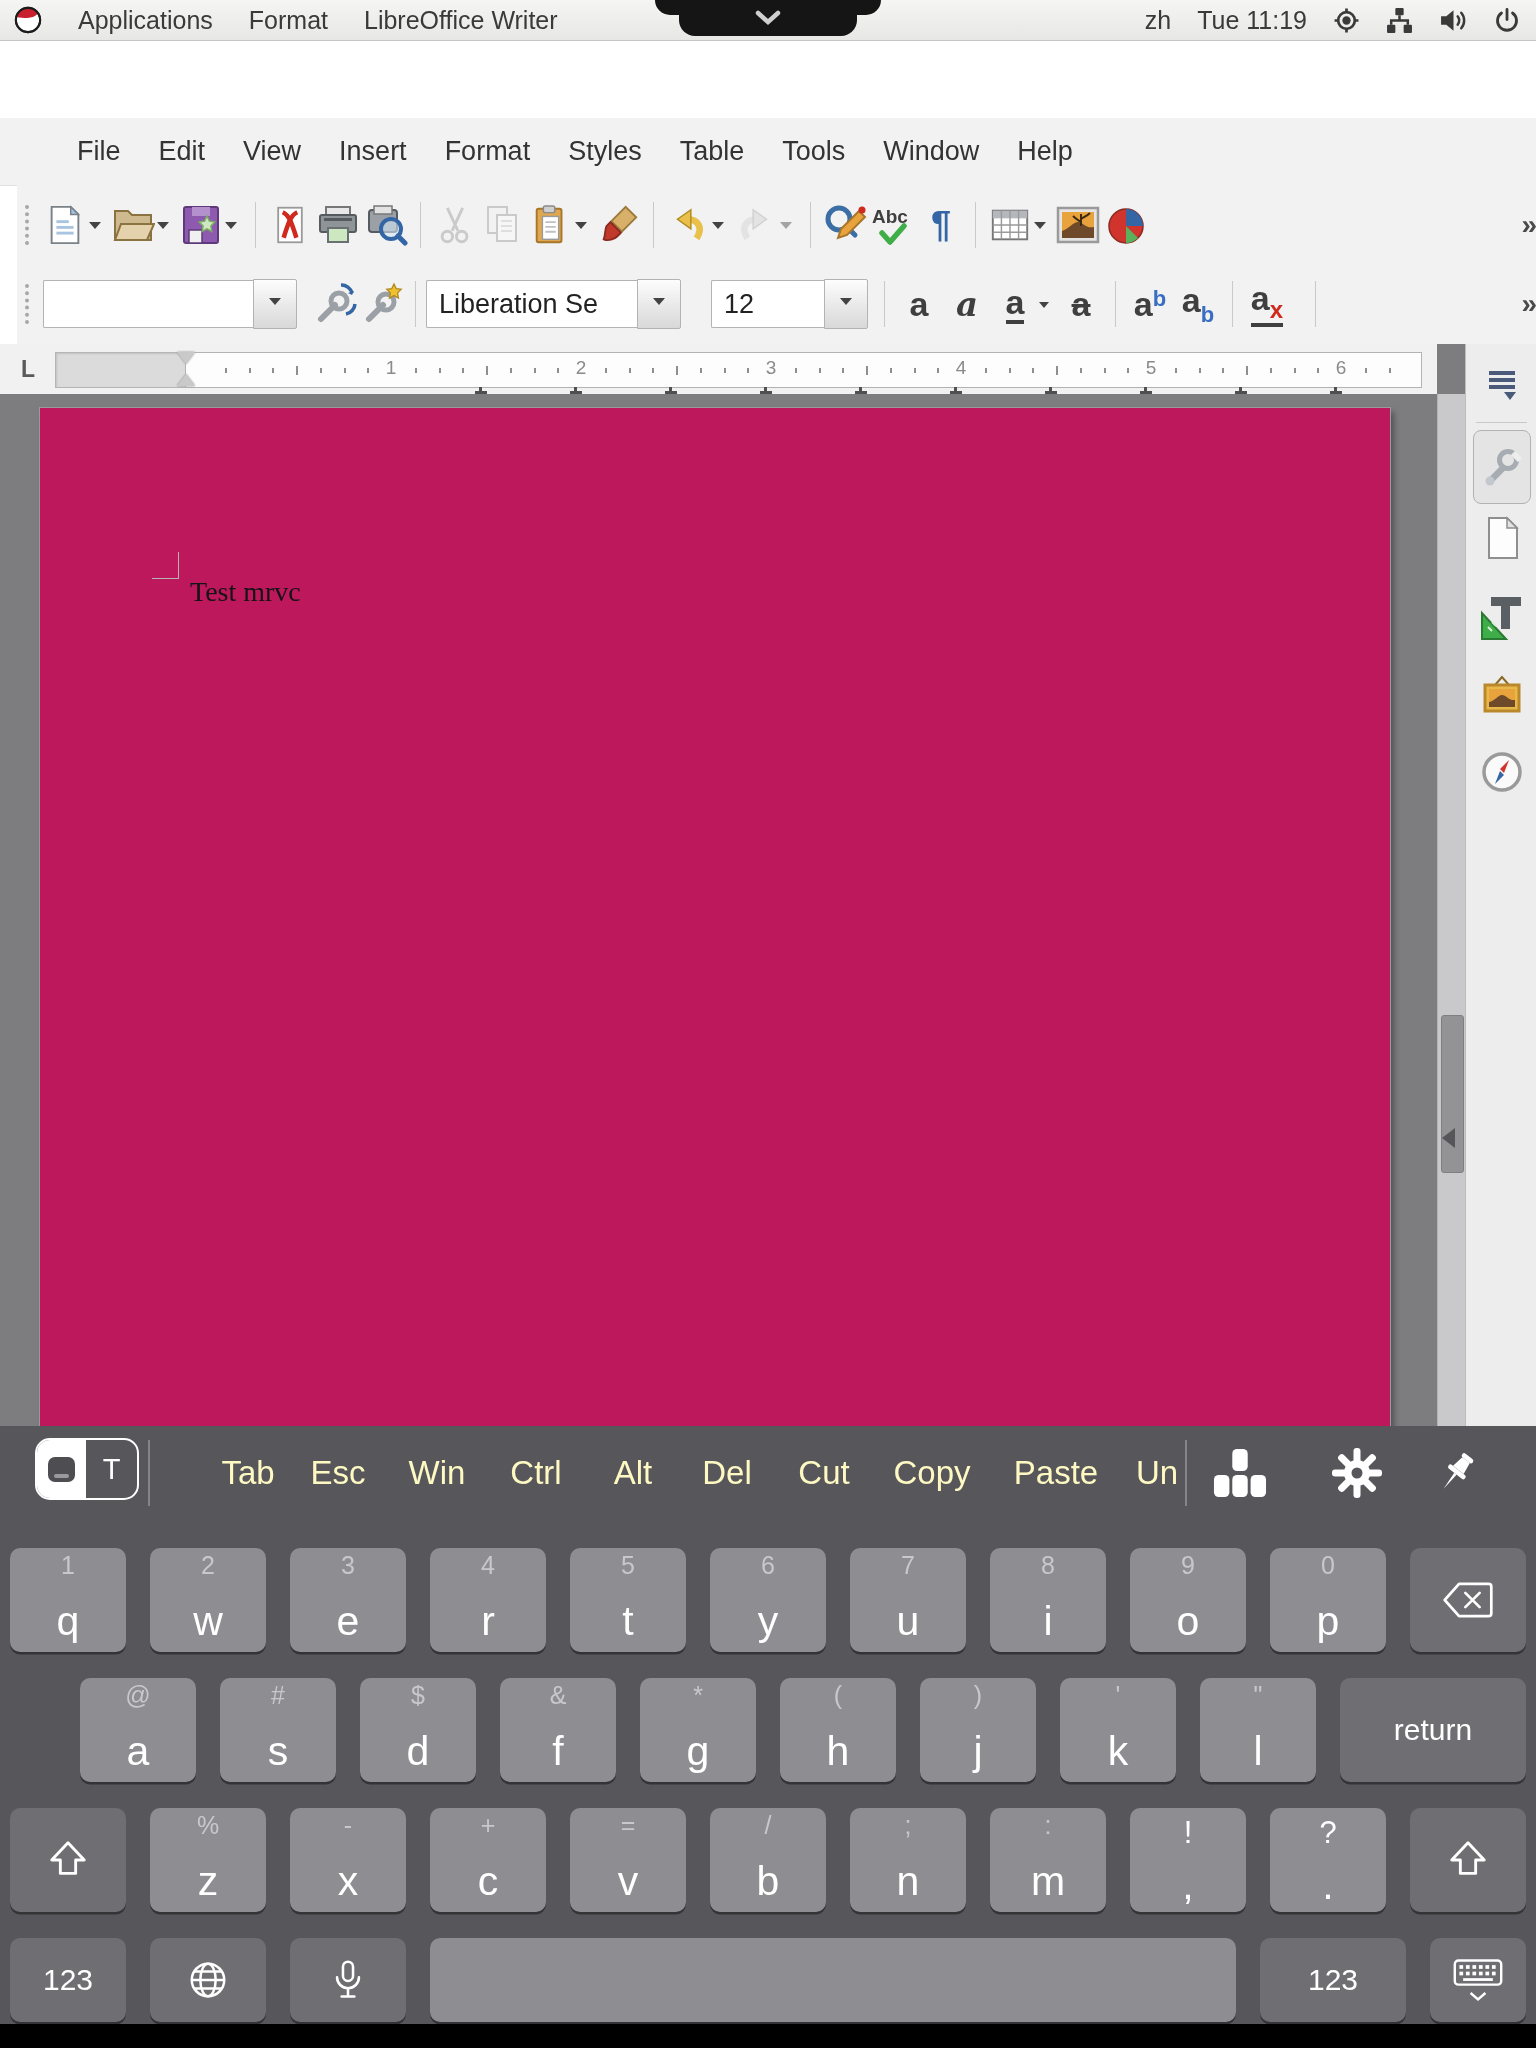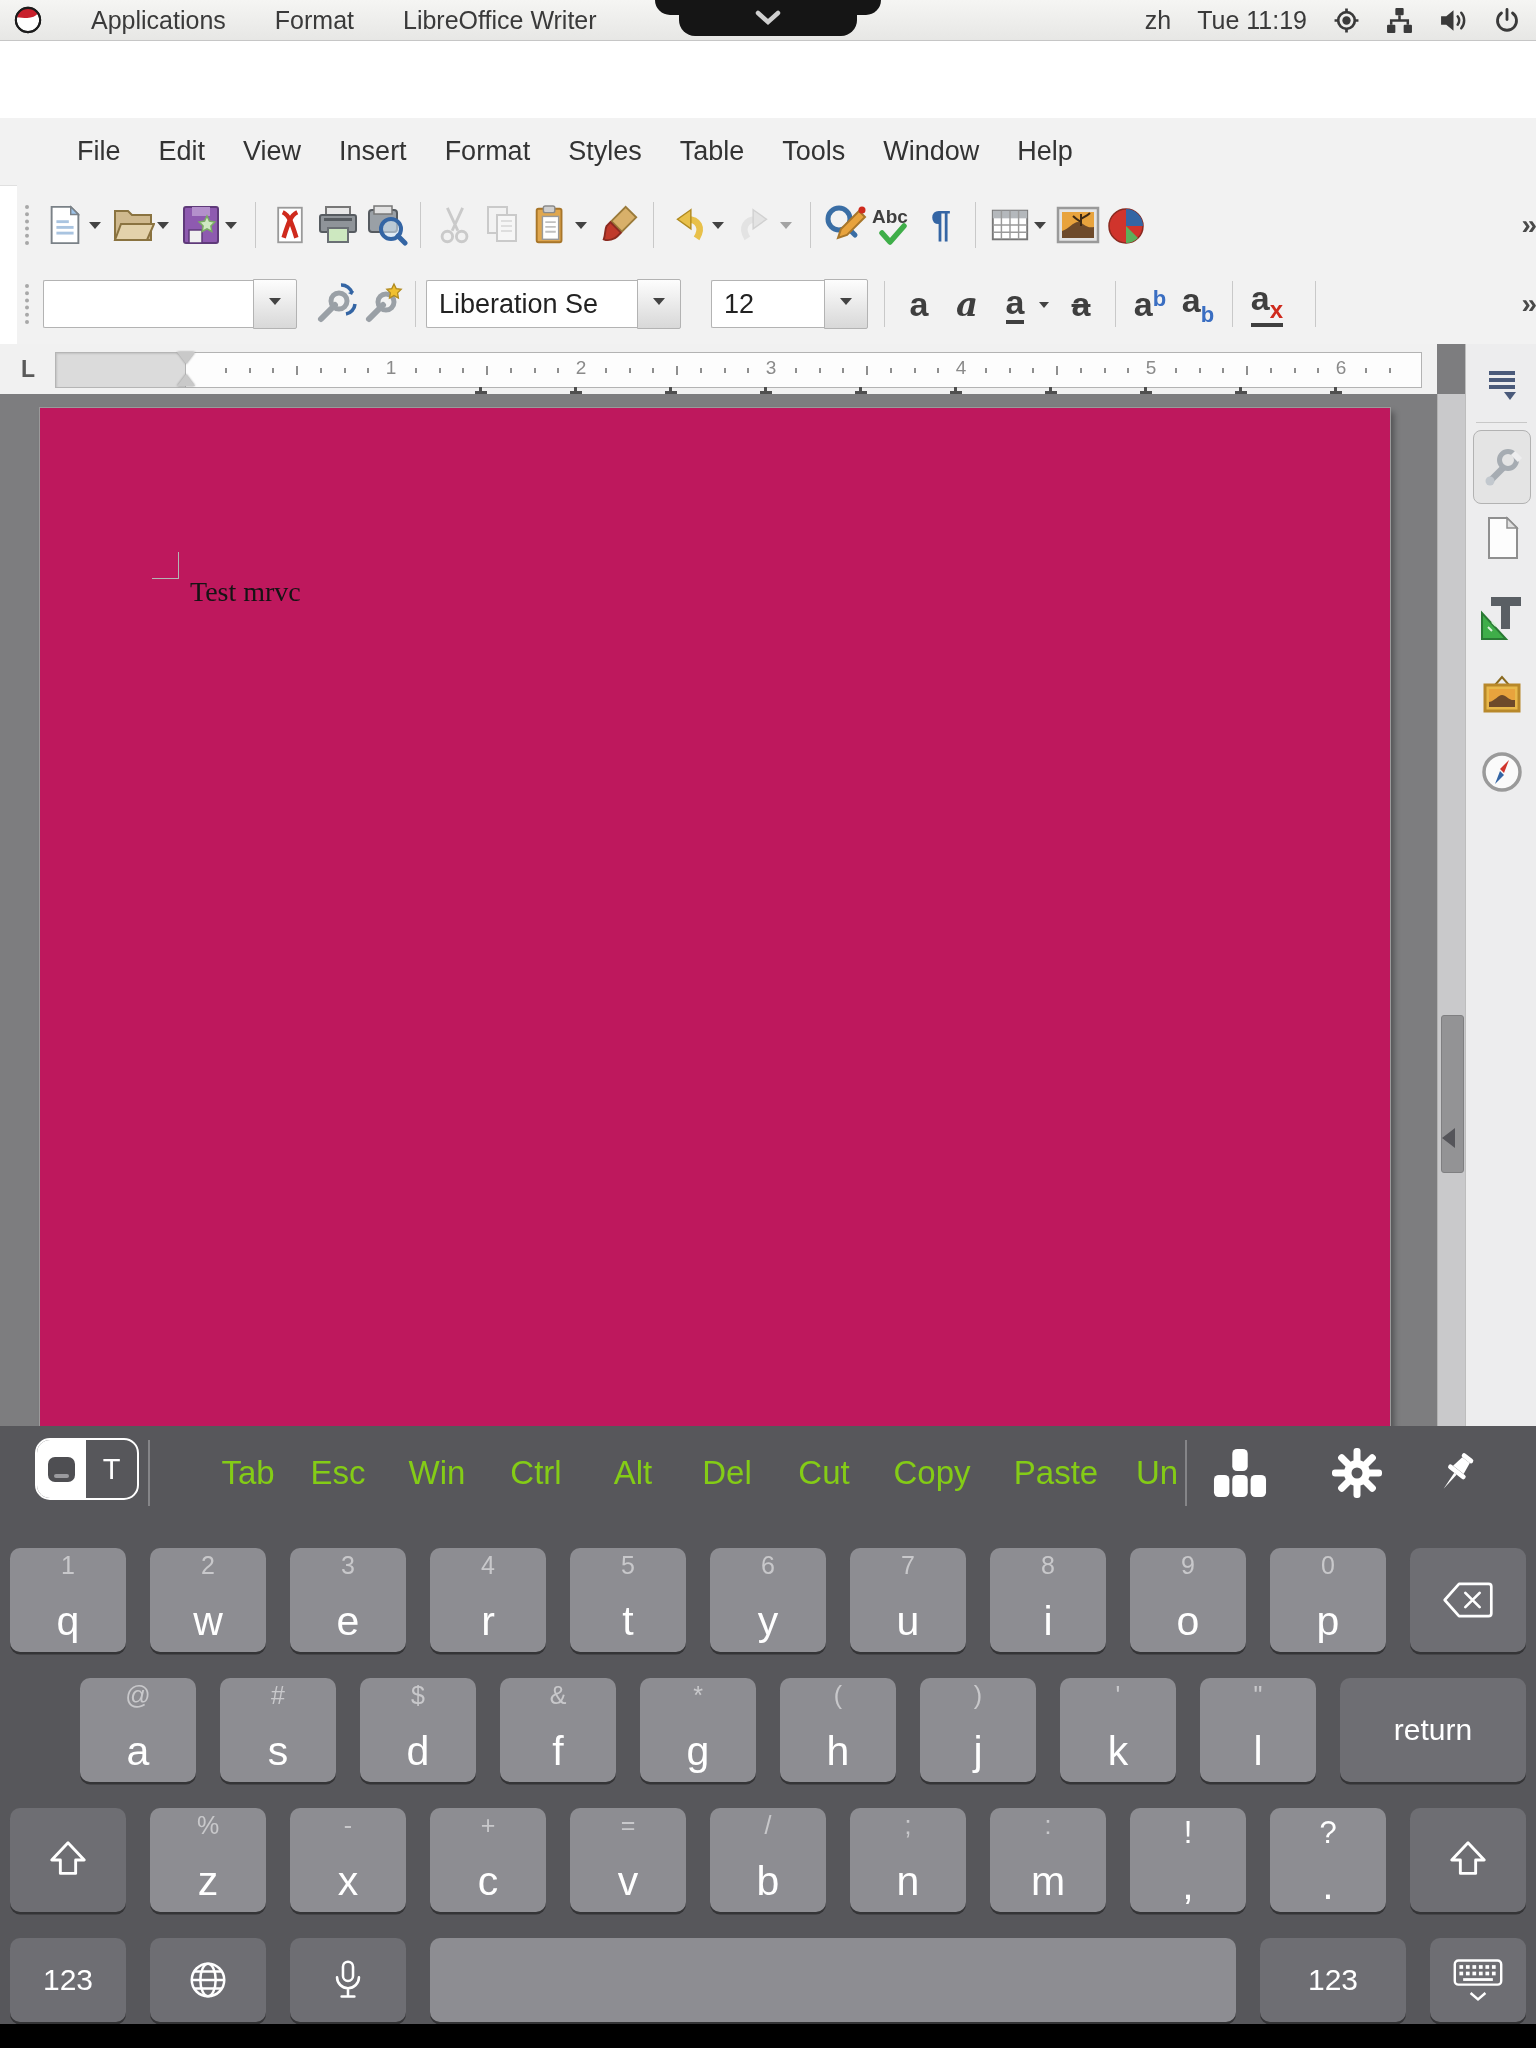--- a/index.html
+++ b/index.html
@@ -3,21 +3,21 @@
 <meta charset="utf-8">
 <style>
   html,body{margin:0;padding:0;background:#333;}
   .screen{position:relative;width:1536px;height:2048px;overflow:hidden;background:#fff;
           font-family:"Liberation Sans",sans-serif;-webkit-font-smoothing:antialiased;}
   
   .topbar{position:absolute;left:0;top:0;width:1536px;height:40px;
           background:linear-gradient(#f5f5f3,#e7e7e5);border-bottom:1px solid #c6c6c6;
           display:flex;align-items:center;font-size:25px;color:#3a3a3a;}
   .topbar .tleft{display:flex;align-items:center;}
-  .tmenu{margin-left:49px;cursor:default;}
+  .tmenu{margin-left:36px;cursor:default;}
   .logo{margin-left:14px;display:flex;align-items:center;}
   .notch{position:absolute;left:50%;top:0;transform:translateX(-50%);width:178px;height:36px;
          background:#151515;border-radius:0 0 16px 16px;display:flex;align-items:center;justify-content:center;}
   .notch::before,.notch::after{content:'';position:absolute;top:0;width:26px;height:15px;background:#151515;}
   .notch::before{left:-24px;border-bottom-left-radius:15px;}
   .notch::after{right:-24px;border-bottom-right-radius:15px;}
   .tright{position:absolute;right:16px;top:0;height:40px;display:flex;align-items:center;gap:26px;}
   .trayic{display:flex;align-items:center;}
   
   .titlebar{position:absolute;left:0;top:40px;width:1536px;height:78px;background:#f4f4f4;
@@ -92,21 +92,21 @@
             border-bottom:10px solid transparent;border-right:13px solid #55555a;}
   .sidebar{position:absolute;left:1465px;top:0;width:71px;height:1082px;background:#ededee;border-left:1px solid #bdbdbd;}
   .sbicon{position:absolute;left:50%;transform:translateX(-50%);display:flex;align-items:center;justify-content:center;}
   .sbdivider{position:absolute;left:10px;right:10px;top:78px;height:1px;background:#c8c8c8;}
   .sbsel{position:absolute;left:50%;transform:translateX(-50%);top:86px;width:56px;height:72px;background:#e4e4e4;
          border:1px solid #b2b2b2;border-radius:8px;display:flex;align-items:center;justify-content:center;}
   
   .keyboard{position:absolute;left:0;top:1426px;width:1536px;height:622px;background:#57575b;}
   .kbbar{position:absolute;left:0;top:0;width:1536px;height:94px;}
   .kbdiv{position:absolute;top:14px;width:2px;height:66px;background:rgba(255,255,255,.28);}
-  .kb-short{position:absolute;top:28px;transform:translateX(-50%);font-size:33px;color:#84cc16;white-space:nowrap;}
+  .kb-short{position:absolute;top:28px;transform:translateX(-50%);font-size:33px;color:#fef9c3;white-space:nowrap;}
   .toggle{position:absolute;left:35px;top:12px;width:100px;height:58px;border:2.5px solid #fff;border-radius:15px;
           display:flex;overflow:hidden;}
   .tseg1{width:49px;background:#fff;display:flex;align-items:center;justify-content:center;}
   .tglyph{position:relative;width:27px;height:25px;background:#4e4e52;border-radius:7px;}
   .tglyph::after{content:'';position:absolute;left:6px;bottom:4px;width:15px;height:3.5px;background:#9a9a9e;border-radius:2px;}
   .tseg2{flex:1;display:flex;align-items:center;justify-content:center;font-size:29px;color:#fff;}
   .kbaction{position:absolute;top:50%;transform:translateY(-50%);display:flex;align-items:center;justify-content:center;}
   .kb-key{position:absolute;border-radius:10px;box-shadow:0 2.5px 0 rgba(0,0,0,.4);}
   .kb-key.light{background:#8d8d92;} .kb-key.dark{background:#6e6e73;}
   .kb-key .sub{position:absolute;top:5px;left:0;width:100%;text-align:center;font-size:25px;color:rgba(255,255,255,.52);line-height:1;}

